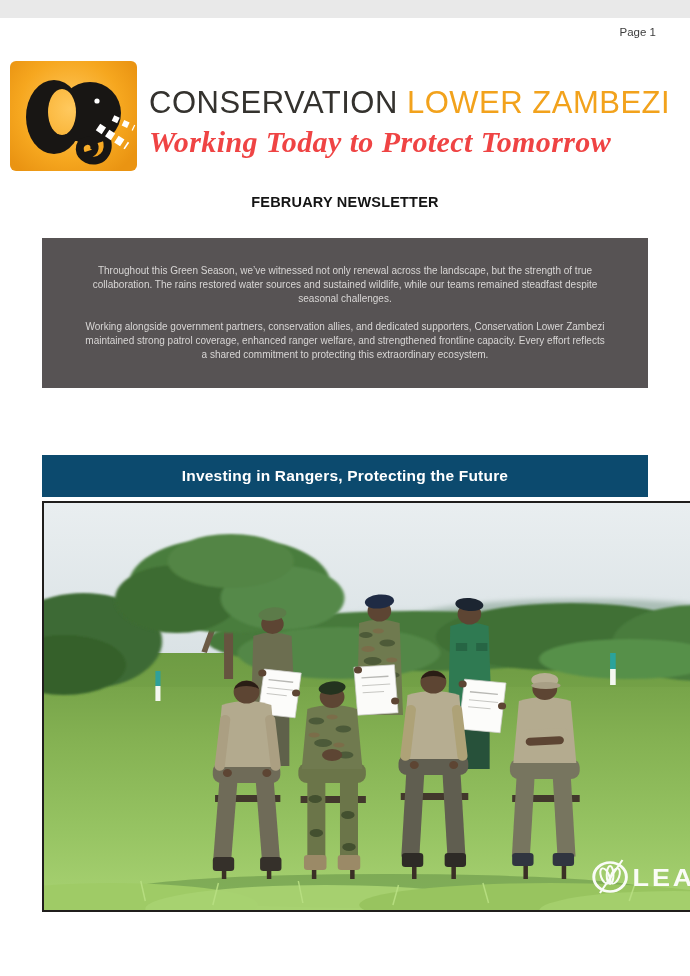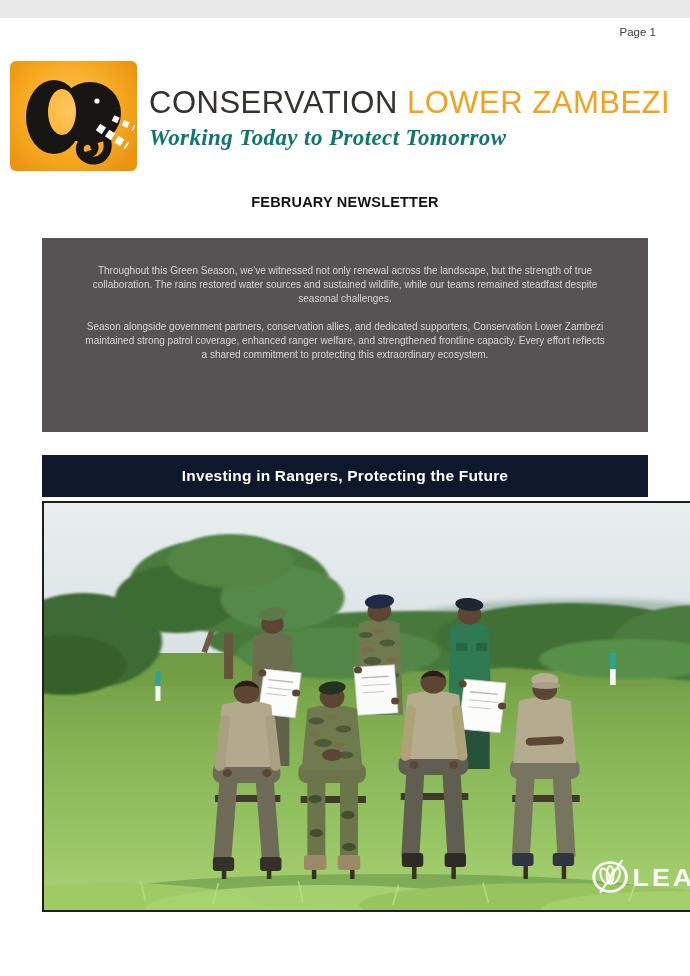--- a/index.html
+++ b/index.html
@@ -6,27 +6,27 @@
   .page{position:relative;width:690px;height:976px;background:#ffffff;margin:18px auto;
         font-family:"Liberation Sans",sans-serif;overflow:hidden;}
   .page-num{position:absolute;top:8px;right:34px;font-size:11.5px;color:#3d3d3d;}
   .logo{position:absolute;left:10px;top:43px;width:127px;height:110px;}
   .logo svg{display:block;width:100%;height:100%;}
   .title-block{position:absolute;left:149px;top:68px;width:520px;}
   .org-title{margin:0;font-size:31px;line-height:33px;font-weight:normal;letter-spacing:.5px;
              color:#34322e;white-space:nowrap;}
   .org-title .t2{color:#f2a21c;}
   .tagline{font-family:"Liberation Serif",serif;font-style:italic;font-weight:bold;
-           font-size:23px;color:#0f766e;margin-top:6px;letter-spacing:.4px;}
+           font-size:30px;color:#ef4444;margin-top:6px;letter-spacing:.4px;}
   .newsletter-title{position:absolute;top:176px;left:0;width:100%;text-align:center;margin:0;
                     font-size:14.5px;font-weight:bold;color:#141414;letter-spacing:.2px;}
-  .intro-box{position:absolute;left:42px;top:220px;width:606px;height:194px;background:#575354;
+  .intro-box{position:absolute;left:42px;top:220px;width:606px;height:150px;background:#575354;
              box-sizing:border-box;padding:26px 40px 0;text-align:center;}
   .intro-box p{margin:0 0 14px;font-size:10px;line-height:14px;color:#d8d6d5;}
-  .section-bar{position:absolute;left:42px;top:437px;width:606px;height:42px;background:#0f172a;
+  .section-bar{position:absolute;left:42px;top:437px;width:606px;height:42px;background:#0c4a6e;
                color:#ffffff;font-size:15.5px;font-weight:bold;text-align:center;line-height:42px;
                letter-spacing:.2px;}
   .photo{position:absolute;left:42px;top:483px;width:686px;height:411px;margin:0;
          border:2px solid #201e1c;box-sizing:border-box;overflow:hidden;background:#86b254;}
   .photo svg{display:block;width:100%;height:100%;}
 </style>
 </head>
 <body>
 
 <div class="page">
@@ -58,21 +58,21 @@
 
   <div class="title-block">
     <h1 class="org-title"><span class="t1">CONSERVATION</span> <span class="t2">LOWER ZAMBEZI</span></h1>
     <div class="tagline">Working Today to Protect Tomorrow</div>
   </div>
 
   <h2 class="newsletter-title">FEBRUARY NEWSLETTER</h2>
 
   <section class="intro-box">
     <p>Throughout this Green Season, we’ve witnessed not only renewal across the landscape, but the strength of true collaboration. The rains restored water sources and sustained wildlife, while our teams remained steadfast despite seasonal  challenges.</p>
-    <p>Season alongside government partners, conservation allies, and dedicated supporters, Conservation Lower Zambezi maintained strong patrol coverage, enhanced ranger welfare, and strengthened frontline capacity. Every effort reflects a shared commitment to protecting this extraordinary ecosystem.</p>
+    <p>Working alongside government partners, conservation allies, and dedicated supporters, Conservation Lower Zambezi maintained strong patrol coverage, enhanced ranger welfare, and strengthened frontline capacity. Every effort reflects a shared commitment to protecting this extraordinary ecosystem.</p>
   </section>
 
   <div class="section-bar">
     <span>Investing in Rangers, Protecting the Future</span>
   </div>
 
   <figure class="photo">
     <svg viewBox="0 0 606 407" preserveAspectRatio="none">
       <defs>
         <linearGradient id="skyG" x1="0" y1="0" x2="0" y2="1">

